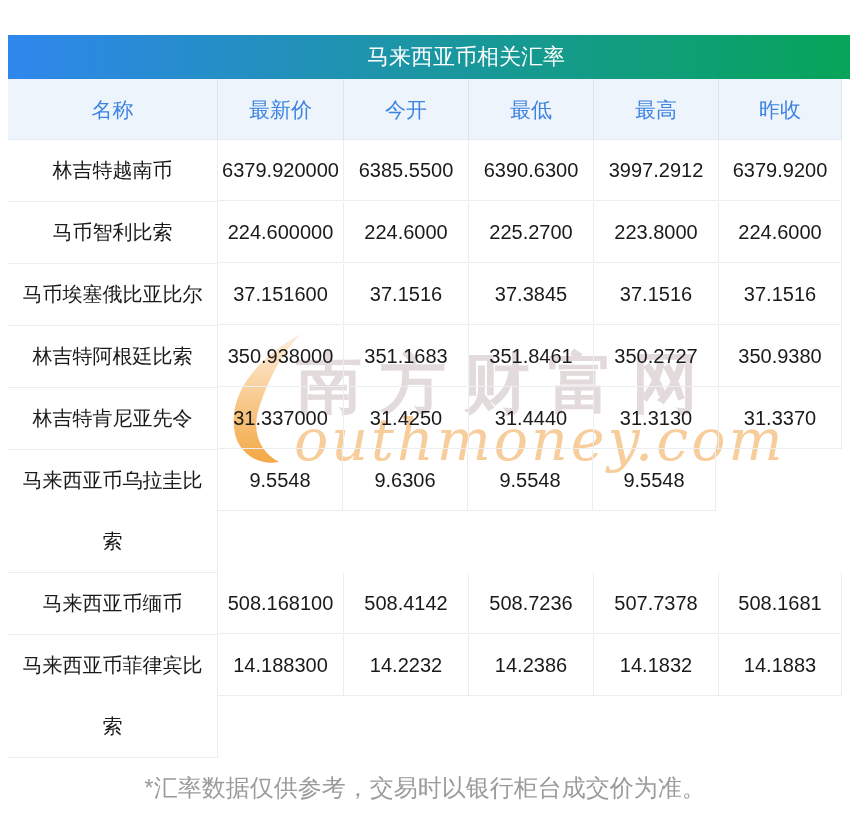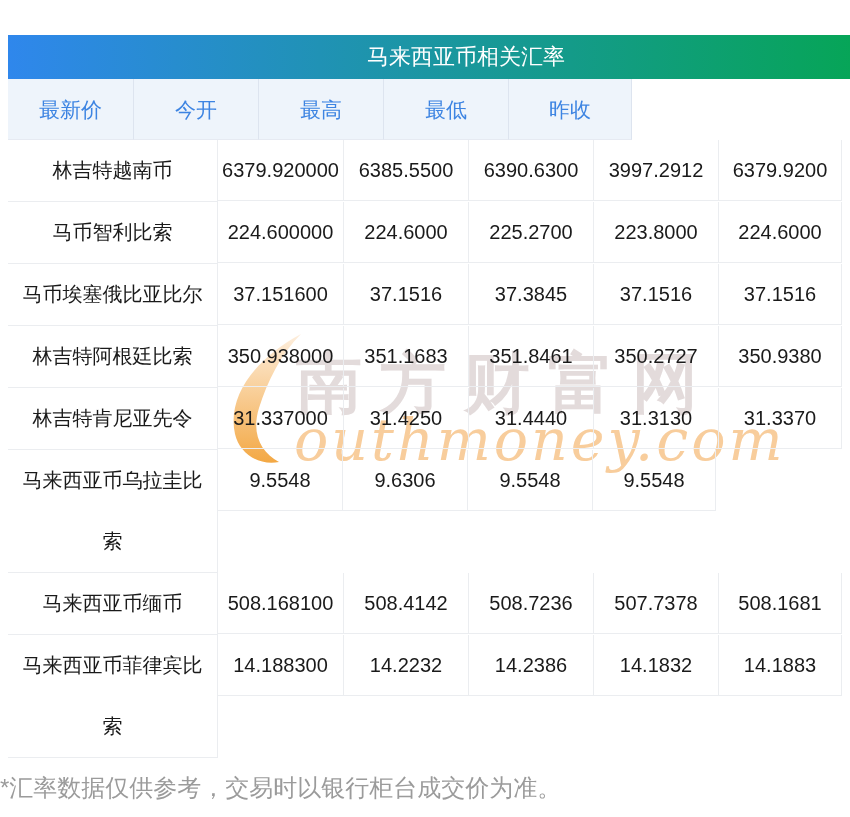--- a/index.html
+++ b/index.html
@@ -37,21 +37,21 @@
   }
   .row .cell{
     font-size:20px;color:#1a1a1a;background:transparent;
     border-right:1px solid #ebedf0;border-bottom:1px solid #ebedf0;
   }
   .row .name{line-height:61px;padding:0 10px;}
   .row .val{height:61px;line-height:60px;}
   
   .footer{
     position:absolute;left:0;top:772px;width:850px;z-index:1;
-    font-size:24px;color:#9b9b9b;
+    text-align:center;font-size:24px;color:#9b9b9b;
   }
 </style>
 </head>
 <body>
 
 <div class="watermark">
   <svg class="wm-swoosh" viewBox="0 0 95 140" xmlns="http://www.w3.org/2000/svg">
     <defs>
       <linearGradient id="swooshGrad" x1="0" y1="0" x2="0" y2="1">
         <stop offset="0" stop-color="#fdeedd"></stop>
@@ -60,24 +60,25 @@
     </defs>
     <path d="M 88 4 C 40 30 14 68 22 104 C 26 122 44 136 66 132 C 48 122 38 104 46 78 C 54 52 68 24 88 4 Z" fill="url(#swooshGrad)"></path>
   </svg>
   <div class="wm-cn">南方财富网</div>
   <div class="wm-en">outhmoney.com</div>
 </div>
 
 <div class="table">
   <div class="titlebar">马来西亚币相关汇率</div>
   <div class="header-row">
+    <div class="cell c0">名称</div>
     <div class="cell c1">最新价</div>
     <div class="cell c2">今开</div>
+    <div class="cell c4">最低</div>
     <div class="cell c3">最高</div>
-    <div class="cell c4">最低</div>
     <div class="cell c5">昨收</div>
   </div>
   <div id="rows">
       <div class="row">
         <div class="cell name c0">林吉特越南币</div>
         <div class="cell val c1">6379.920000</div>
         <div class="cell val c2">6385.5500</div>
         <div class="cell val c3">6390.6300</div>
         <div class="cell val c4">3997.2912</div>
         <div class="cell val c5">6379.9200</div>

